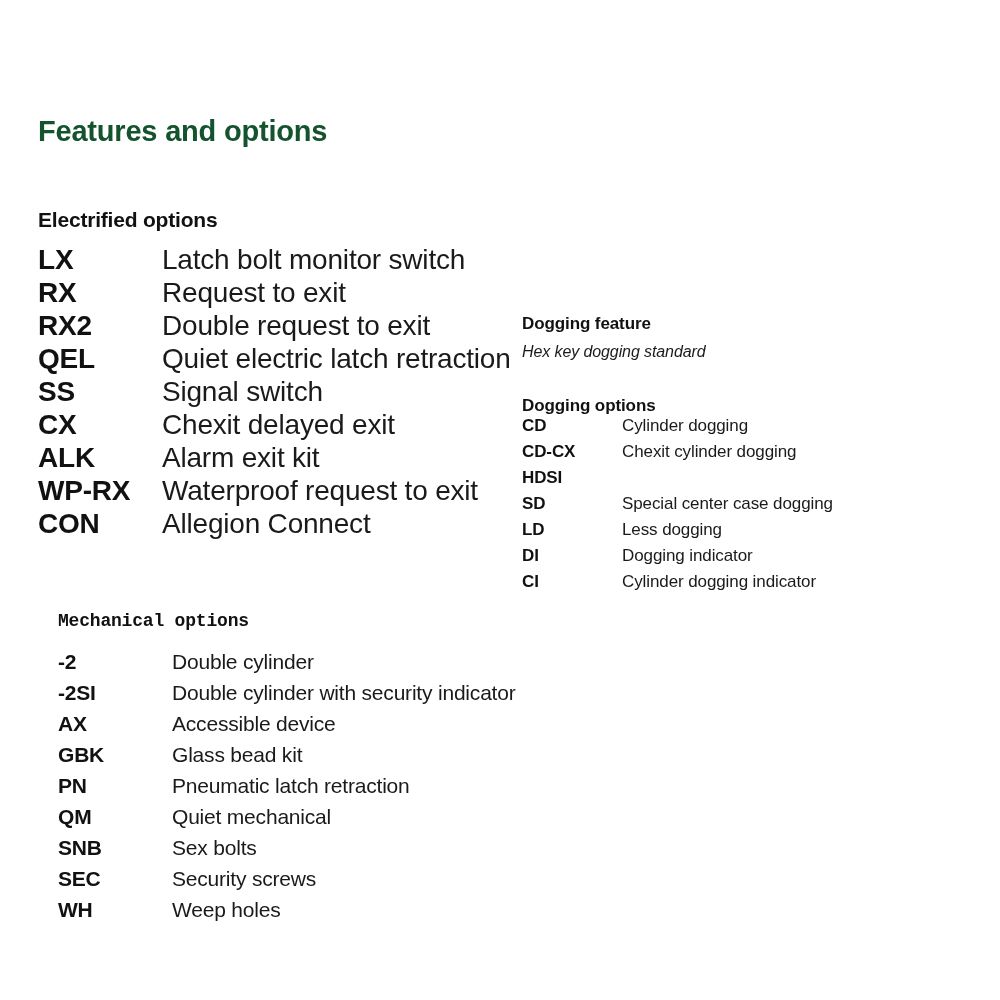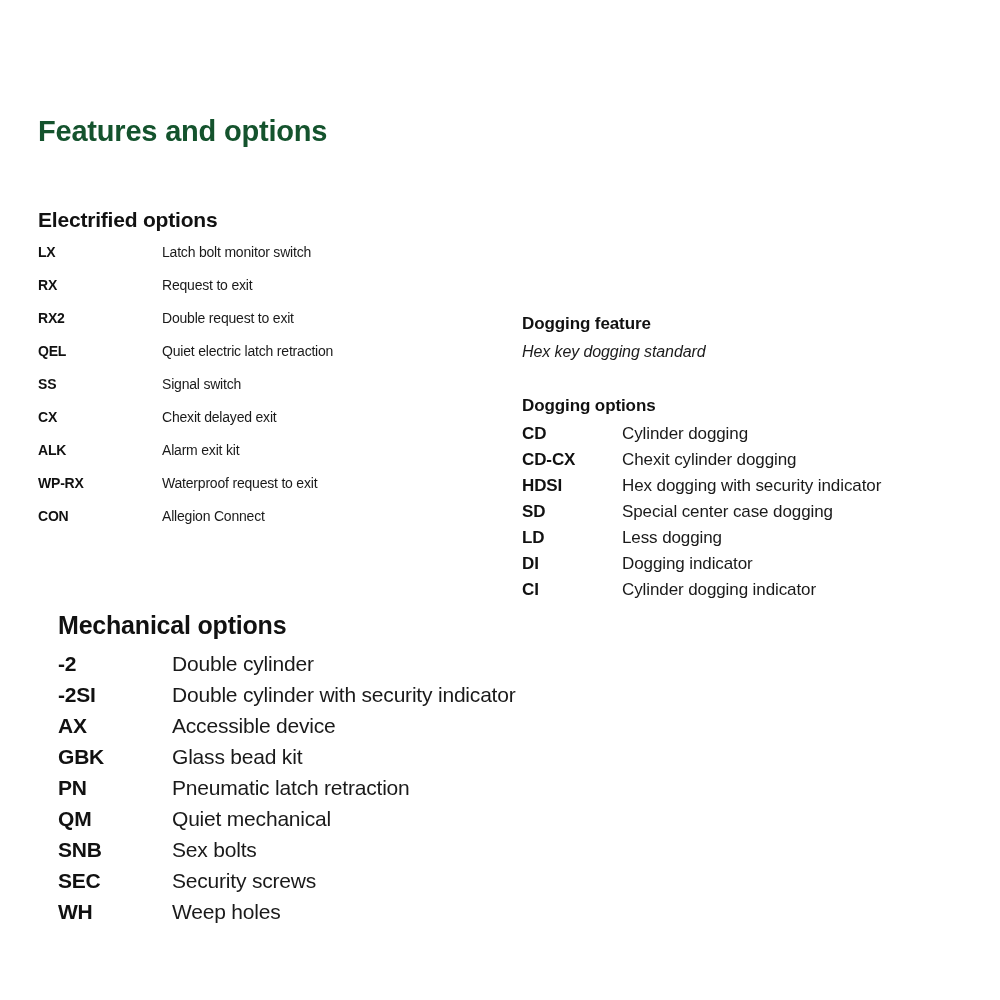--- a/index.html
+++ b/index.html
@@ -68,34 +68,35 @@
     top: 164px;
     margin-top: 44px;
   }
   #electrified .section-title {
     font-size: 21px;
     letter-spacing: -0.2px;
     margin-bottom: 12px;
   }
   #electrified .opt-row {
     height: 33px;
-    font-size: 14px;
+    font-size: 28px;
     letter-spacing: -0.2px;
   }
   #electrified .opt-code { width: 124px; }
 
   
   #mechanical {
     left: 58px;
     top: 611px;
   }
   #mechanical .section-title {
-    font-size: 25px;
-    letter-spacing: -0.2px;
-    margin-bottom: 12px;
+    font-size: 18px;
+    letter-spacing: -0.2px;
+    margin-bottom: 19px;
+    font-family: Liberation Mono, monospace;
   }
   #mechanical .opt-row {
     height: 31px;
     font-size: 21px;
     letter-spacing: -0.2px;
   }
   #mechanical .opt-code { width: 114px; }
 
   
   #dogging-feature {
@@ -113,21 +114,21 @@
   }
 
   
   #dogging-options {
     left: 522px;
     top: 396px;
   }
   #dogging-options .section-title {
     font-size: 17px;
     letter-spacing: -0.1px;
-    margin-bottom: 8px;
+    margin-bottom: 0;
   }
   #dogging-options .opt-row {
     height: 26px;
     font-size: 17px;
     letter-spacing: -0.1px;
   }
   #dogging-options .opt-code { width: 100px; }
 </style>
 </head>
 <body>
@@ -189,21 +190,20 @@
         <div class="opt-row">
           <span class="opt-code">CD</span>
           <span class="opt-desc">Cylinder dogging</span>
         </div>
         <div class="opt-row">
           <span class="opt-code">CD-CX</span>
           <span class="opt-desc">Chexit cylinder dogging</span>
         </div>
         <div class="opt-row">
           <span class="opt-code">HDSI</span>
-          <span class="opt-desc">Hex dogging with security indicator</span>
         </div>
         <div class="opt-row">
           <span class="opt-code">SD</span>
           <span class="opt-desc">Special center case dogging</span>
         </div>
         <div class="opt-row">
           <span class="opt-code">LD</span>
           <span class="opt-desc">Less dogging</span>
         </div>
         <div class="opt-row">

